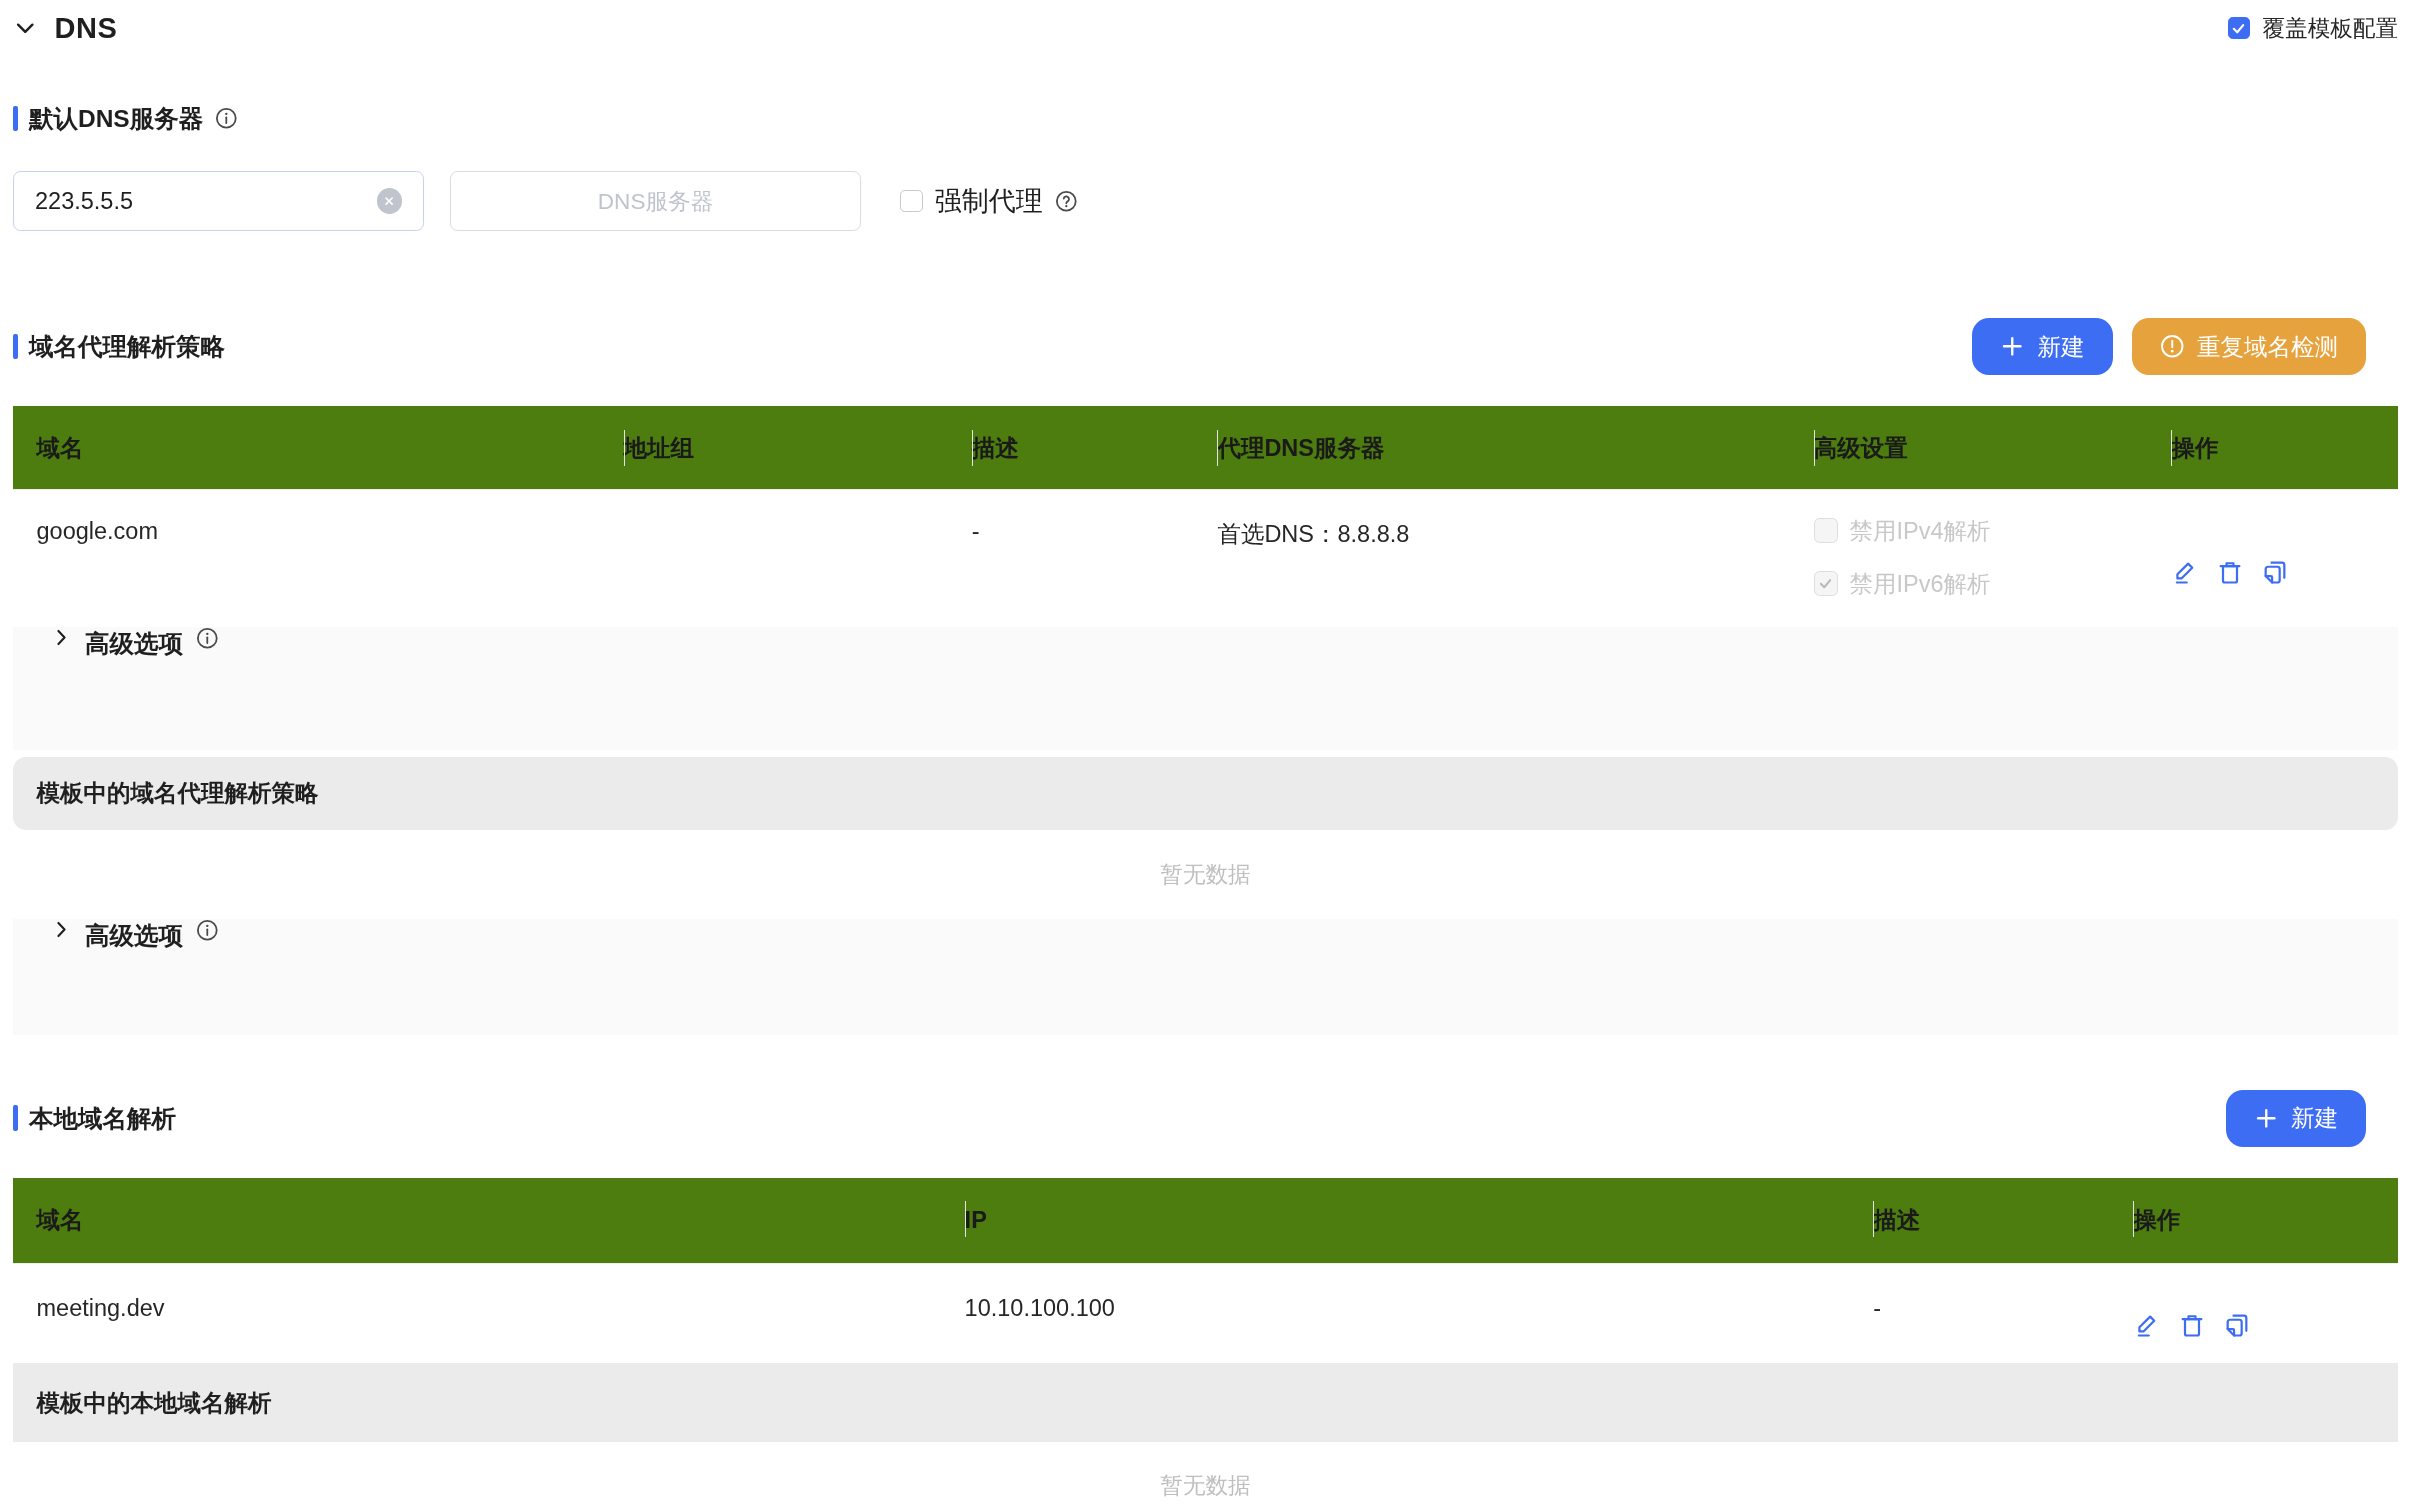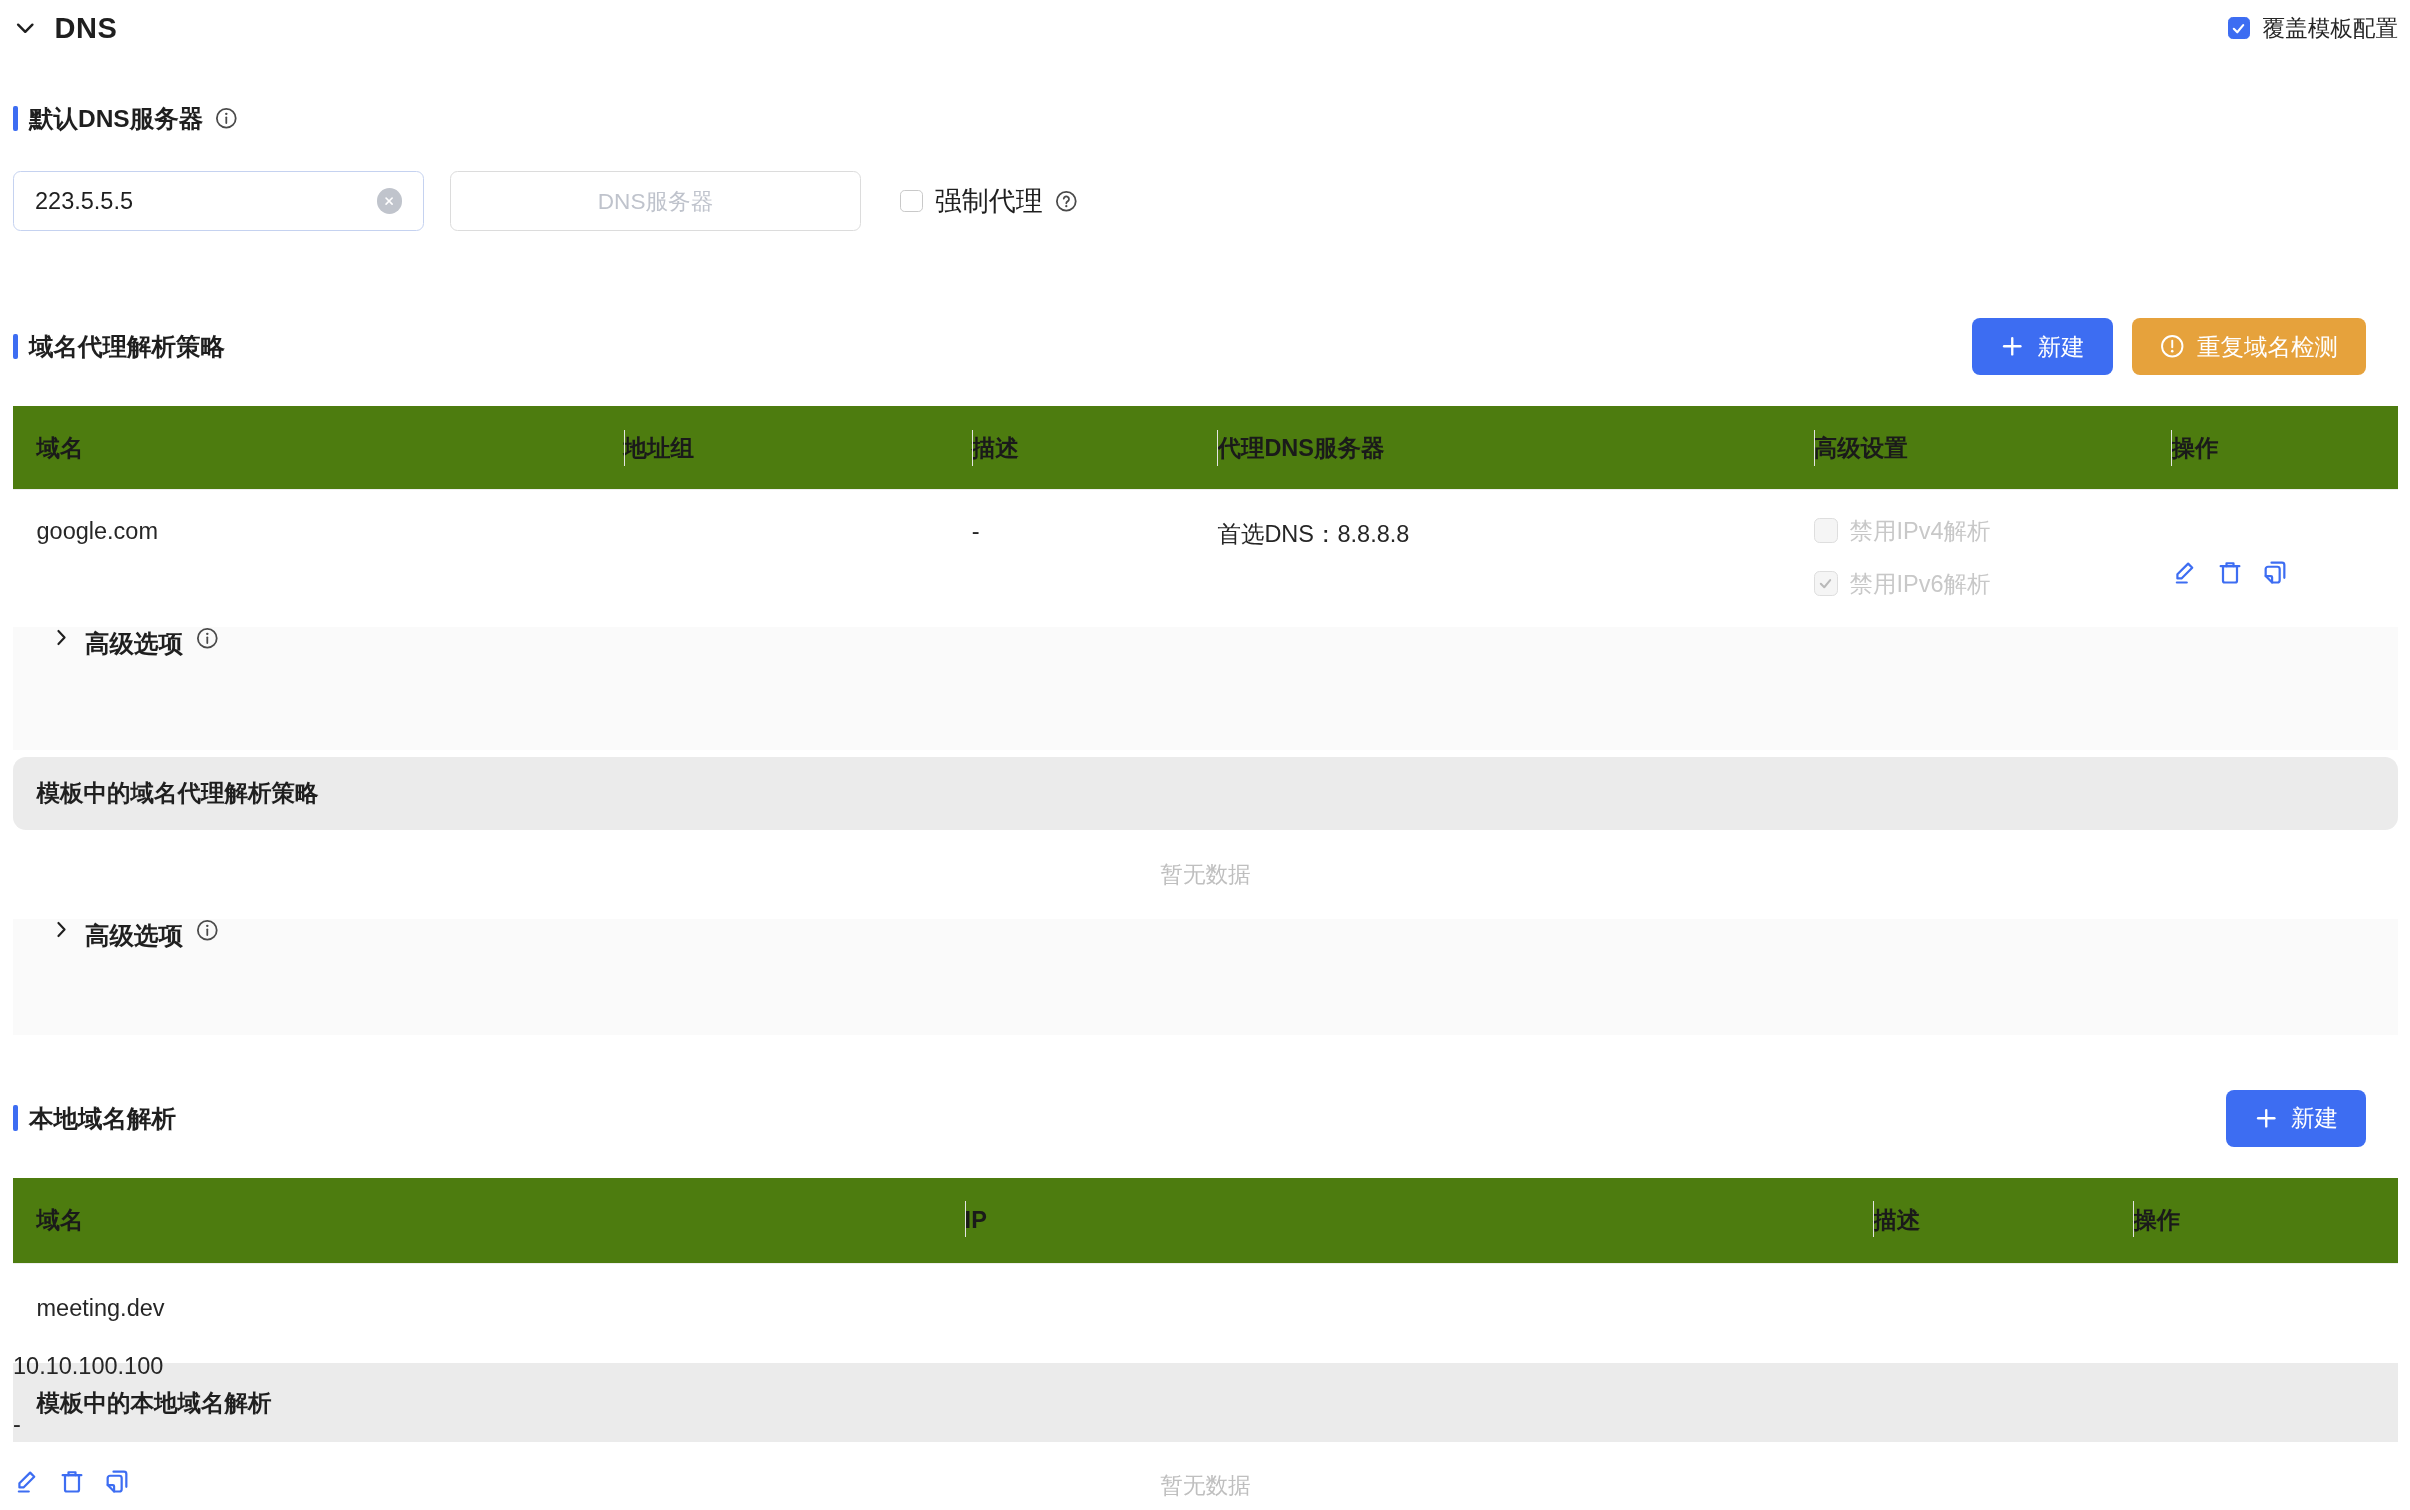--- a/index.html
+++ b/index.html
@@ -34,40 +34,40 @@
   .inp.filled { border:1.9px solid #c5d2f0; justify-content:space-between; }
   .inp.empty  { border:1.9px solid #dcdcdc; color:#bfc3cc; }
   .clear-btn { width:25.4px; height:25.4px; border-radius:50%; background:#c0c4cc; display:flex; align-items:center; justify-content:center; cursor:pointer; flex:0 0 auto; }
   .clear-btn svg { width:12.2px; height:12.2px; }
   .force-proxy { display:flex; align-items:center; gap:12.2px; margin-left:13px; }
   .force-proxy .label { font-size:27px; }
 
   
   .sec-row { display:flex; align-items:center; justify-content:space-between; }
   .btns { display:flex; gap:19px; }
-  .btn { height:57px; border:none; border-radius:8px; display:flex; align-items:center; justify-content:center; gap:13px; font-size:23.5px; color:#fff; padding:4px 28px; cursor:pointer; font-family:inherit; }
+  .btn { height:57px; border:none; border-radius:17px; display:flex; align-items:center; justify-content:center; gap:13px; font-size:23.5px; color:#fff; padding:4px 28px; cursor:pointer; font-family:inherit; }
   .btn-blue { background:var(--blue); }
   .btn-orange { background:var(--orange); }
   .btn svg { width:24.5px; height:24.5px; }
 
   
   .thead { display:flex; background:#4d7c0f; border-bottom:0.9px solid #efefef; }
   .th { font-size:23.5px; font-weight:700; color:#1a1a1a; display:flex; align-items:center; position:relative; height:83px; }
   .th:not(:first-child)::before { content:""; position:absolute; left:0; top:23.5px; width:0.9px; height:36px; background:#e4e4e4; }
   .th:first-child { padding-left:23.5px; }
   .trow { display:flex; background:#fff; }
   .td { font-size:23.5px; color:#262626; padding-top:28px; }
   .td:first-child { padding-left:23.5px; }
   
   .t1 .c1{width:25.6%}.t1 .c2{width:14.6%}.t1 .c3{width:10.3%}.t1 .c4{width:25.0%}.t1 .c5{width:15.0%}.t1 .c6{width:9.5%}
   .t1 .trow { height:137px; }
   
   .t2 .c1{width:39.9%}.t2 .c2{width:38.1%}.t2 .c3{width:10.9%}.t2 .c4{width:11.1%}
   .t2 .th { height:85px; }
-  .t2 .trow { height:94px;flex-direction:column; }
+  .t2 .trow { height:94px; }
   .t2 .td { padding-top:31px; }
 
   
   .adv-cell { display:flex; flex-direction:column; gap:21px; padding-top:24.5px; }
   .dis-cb-row { display:flex; align-items:center; gap:11.3px; }
   .dis-cb { width:24.5px; height:24.5px; border-radius:5.6px; border:1.9px solid #dedede; background:#f5f5f5; position:relative; }
   .dis-cb.checked svg { position:absolute; inset:0; margin:auto; width:15px; height:15px; }
   .dis-label { font-size:23.5px; color:#c8c8c8; }
 
   

